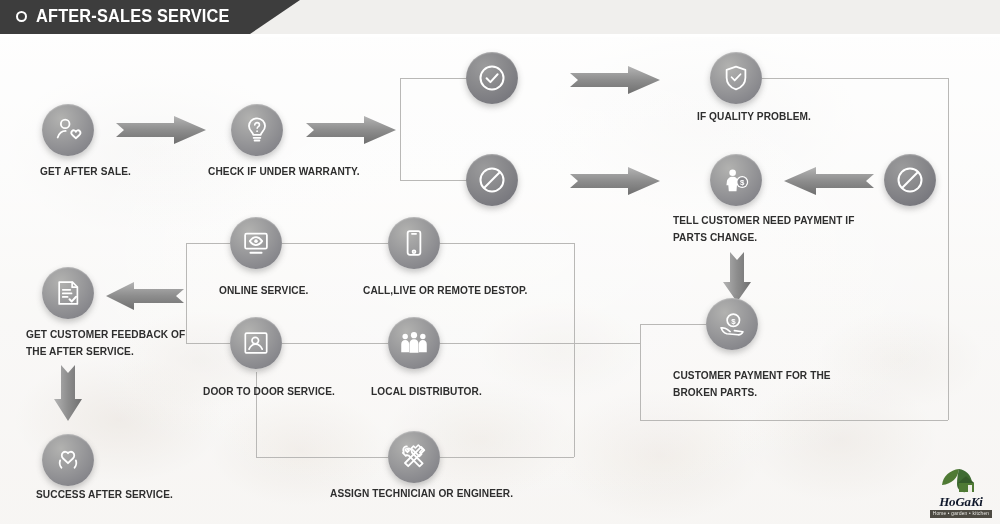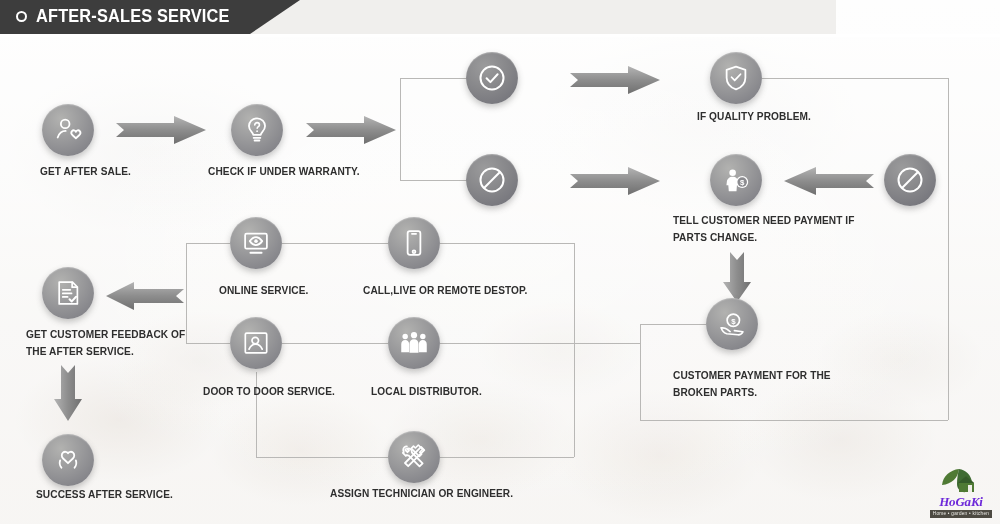--- a/index.html
+++ b/index.html
@@ -39,21 +39,21 @@
     position: absolute; left: 0; top: 0; width: 1000px; height: 524px;
     background: linear-gradient(180deg, rgba(255,255,255,.80) 0%, rgba(255,255,255,.62) 40%, rgba(255,255,255,.55) 70%, rgba(255,255,255,.50) 100%);
   }
   .bg-vignette {
     position: absolute; left: 0; top: 0; width: 1000px; height: 524px;
     background: radial-gradient(ellipse 700px 380px at 500px 250px, rgba(255,255,255,.35), rgba(255,255,255,0) 75%);
   }
 
   
   .header-bar {
-    position: absolute; left: 0; top: 0; width: 836px; height: 34px;
+    position: absolute; left: 0; top: 0; width: 1000px; height: 34px;
     background: #f0efed;
   }
   .header-banner {
     position: absolute; left: 0; top: 0; width: 300px; height: 34px;
     background: #3d3d3d;
     clip-path: polygon(0 0, 300px 0, 250px 100%, 0 100%);
   }
   .header-ring {
     position: absolute; left: 16px; top: 11px;
     width: 11px; height: 11px; border-radius: 50%;
@@ -113,21 +113,21 @@
   .arrow svg { display: block; }
 
   
   .logo-wrap {
     position: absolute; right: 8px; bottom: 6px;
     width: 62px; height: 56px;
     display: flex; flex-direction: column; align-items: center; justify-content: flex-end;
   }
   .logo-mark { width: 44px; height: 27px; }
   .logo-word {
-    color: #6d28d9;
+    color: #0f172a;
     font-size: 13px;
     font-weight: bold;
     font-style: italic;
     letter-spacing: -.2px;
     line-height: 1;
     margin-top: 1px;
     font-family: "Liberation Serif", serif;
   }
   .logo-tag {
     margin-top: 2px;

